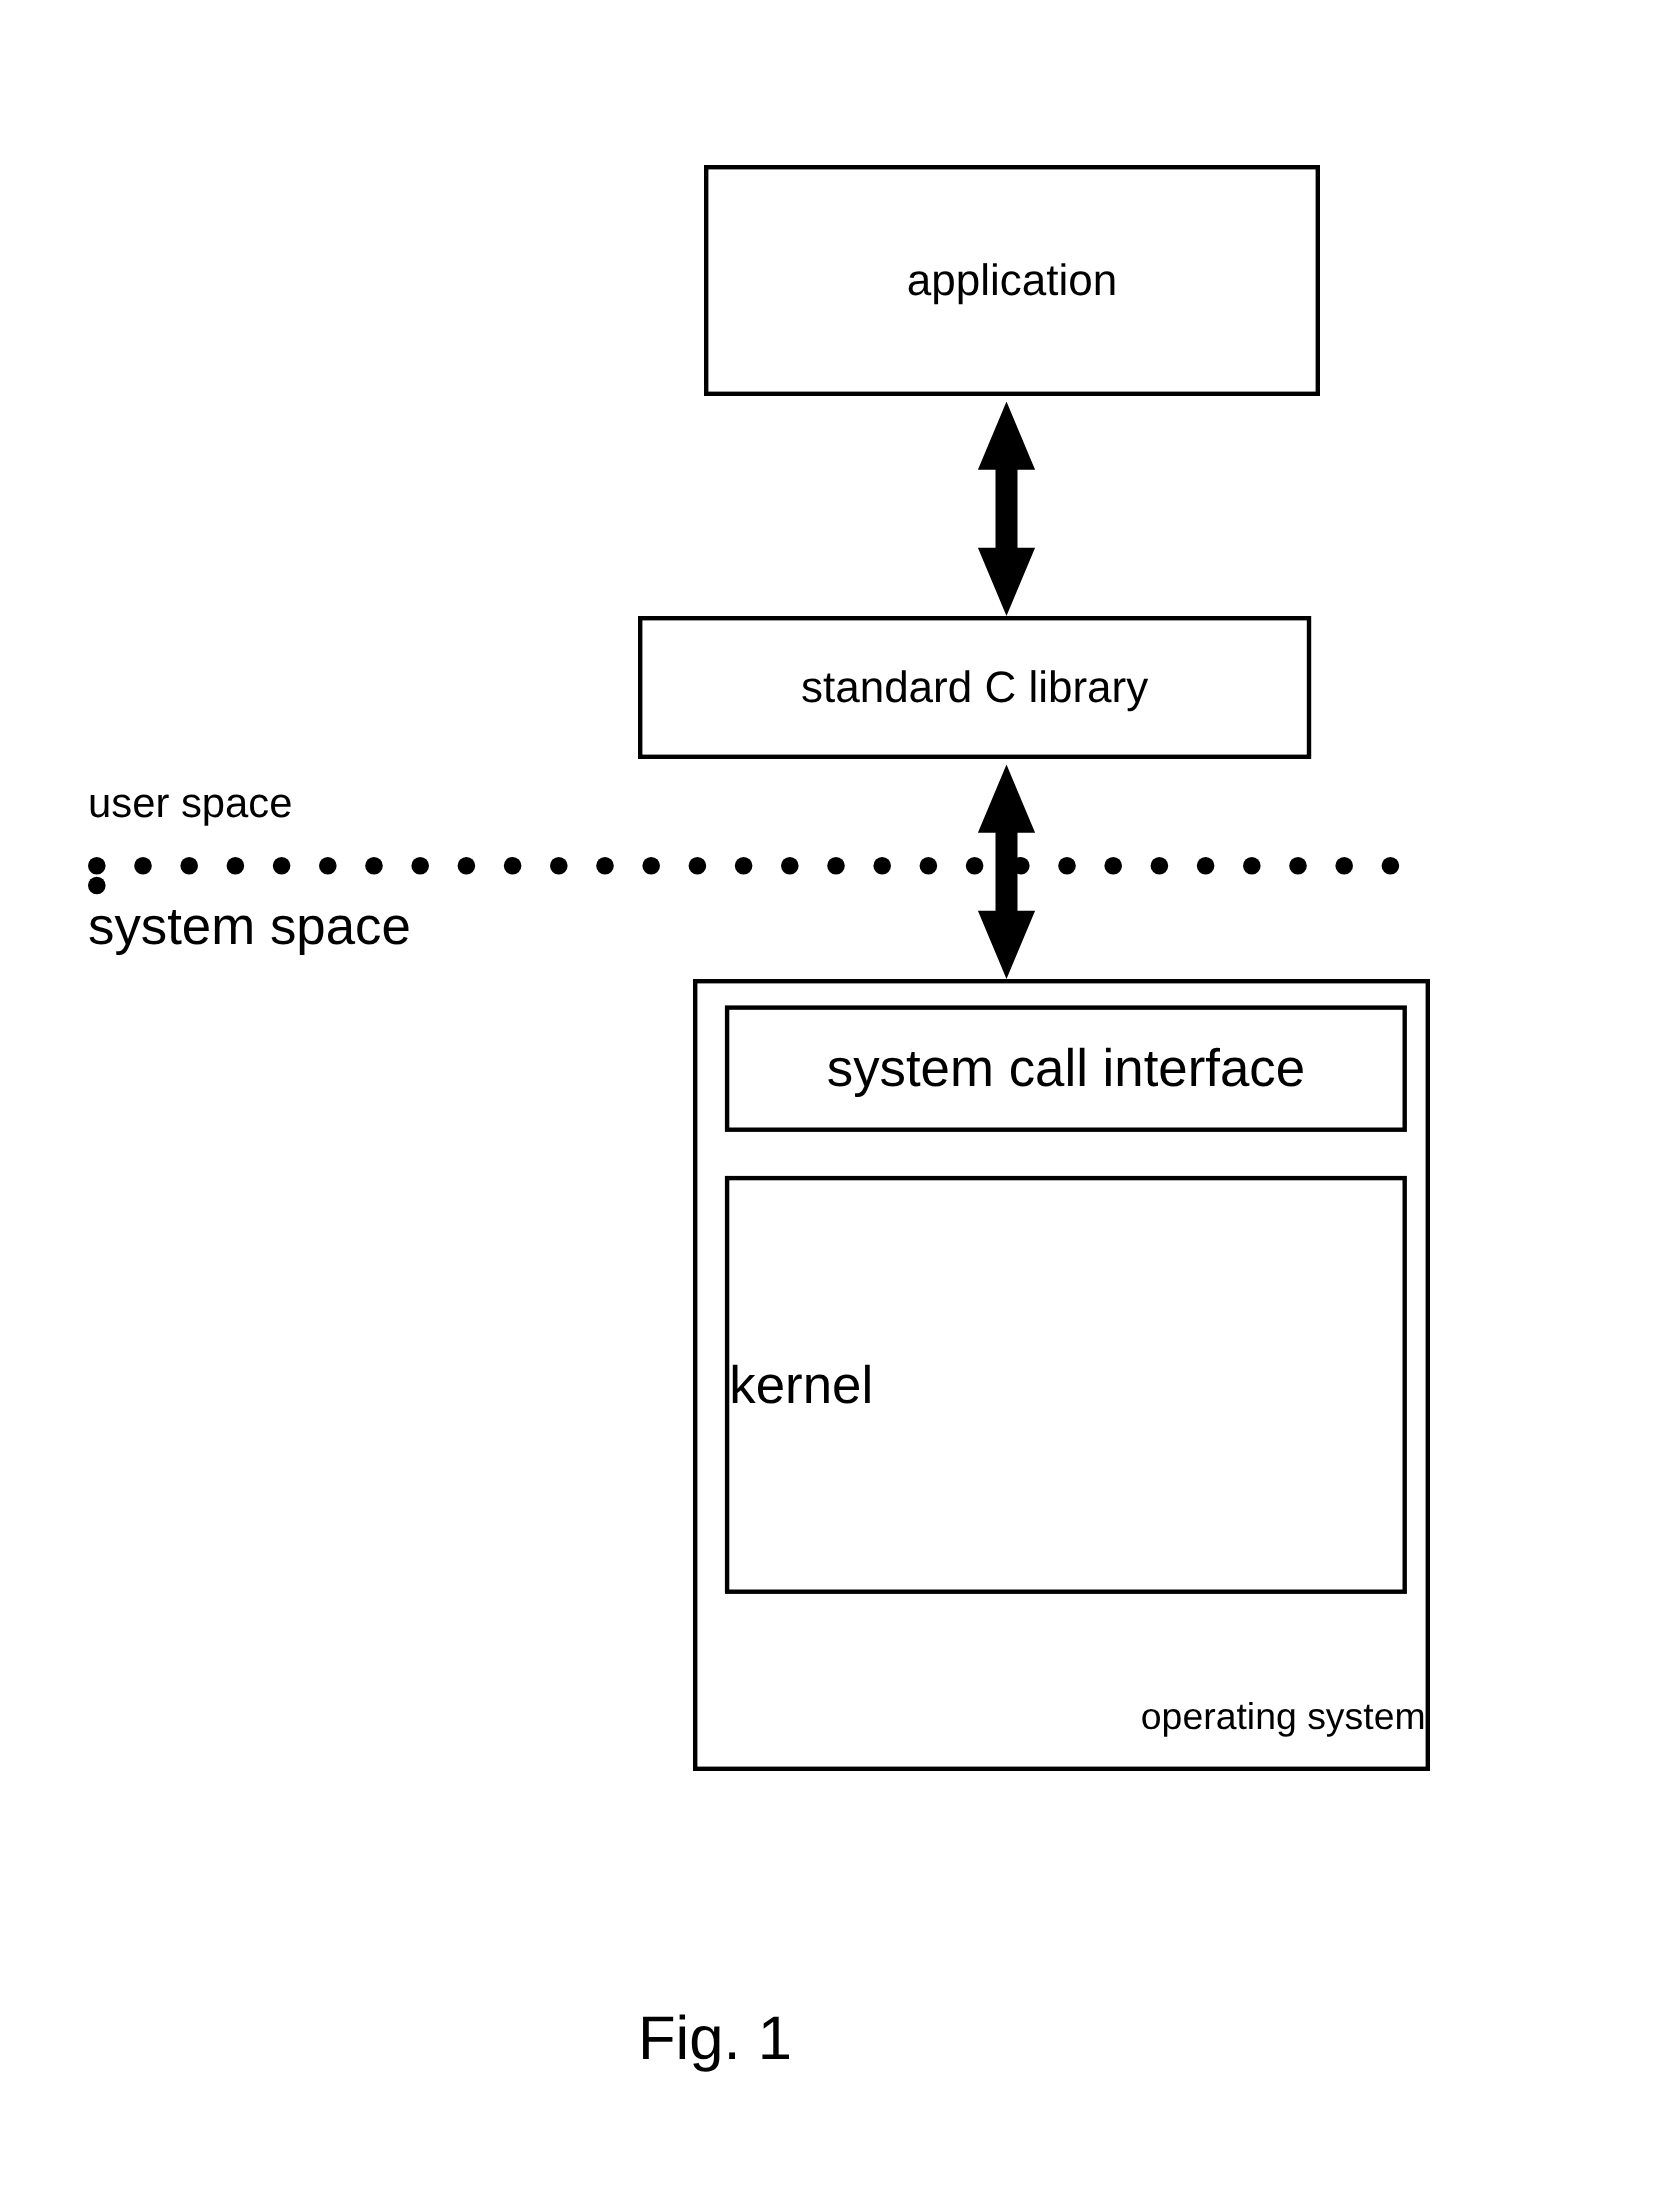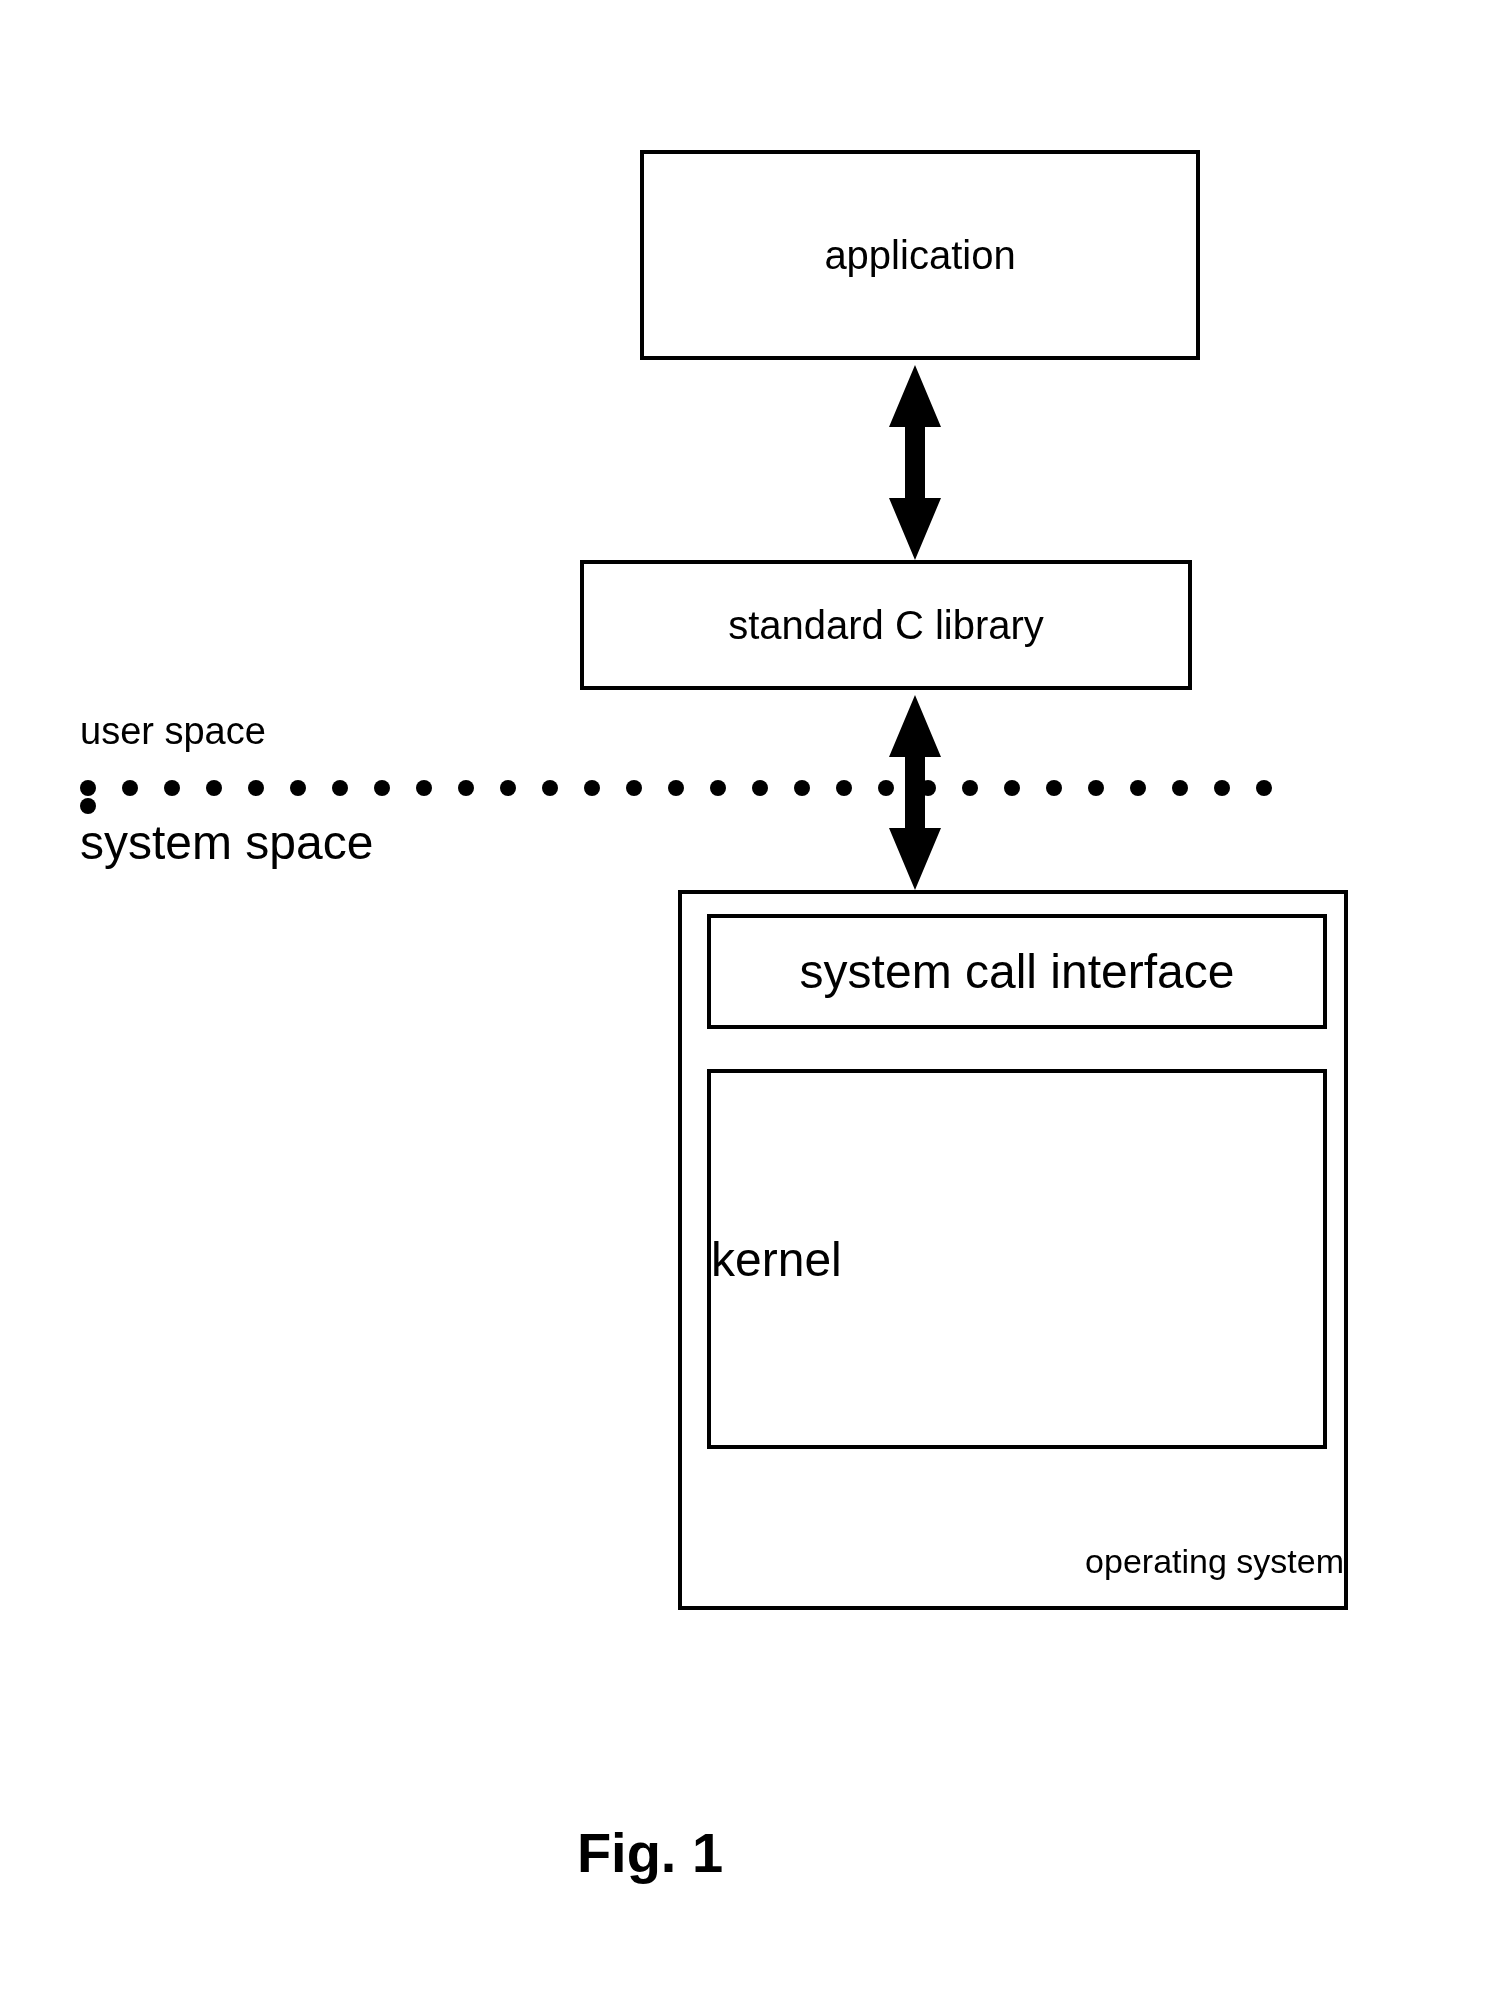--- a/index.html
+++ b/index.html
@@ -43,21 +43,20 @@
       height: 130px;
     }
     .os-container {
       position: absolute;
       left: 530px;
       top: 740px;
       width: 670px;
       height: 720px;
       border: 4px solid black;
       background: white;
-      margin-left: 48px;
     }
     .syscall-box {
       position: absolute;
       left: 25px;
       top: 20px;
       width: 620px;
       height: 115px;
       border: 4px solid black;
       display: flex;
       align-items: center;
@@ -118,21 +117,21 @@
       top: 665px;
       font-size: 48px;
     }
     .figure-label {
       position: absolute;
       left: 0;
       top: 1670px;
       width: 1100px;
       text-align: center;
       font-size: 56px;
-      font-weight: bold;
+      font-weight: normal;
     }
   </style>
 </head>
 <body>
 
 <div class="diagram-container">
 
   <div class="box application-box">
     <span>application</span>
   </div>

